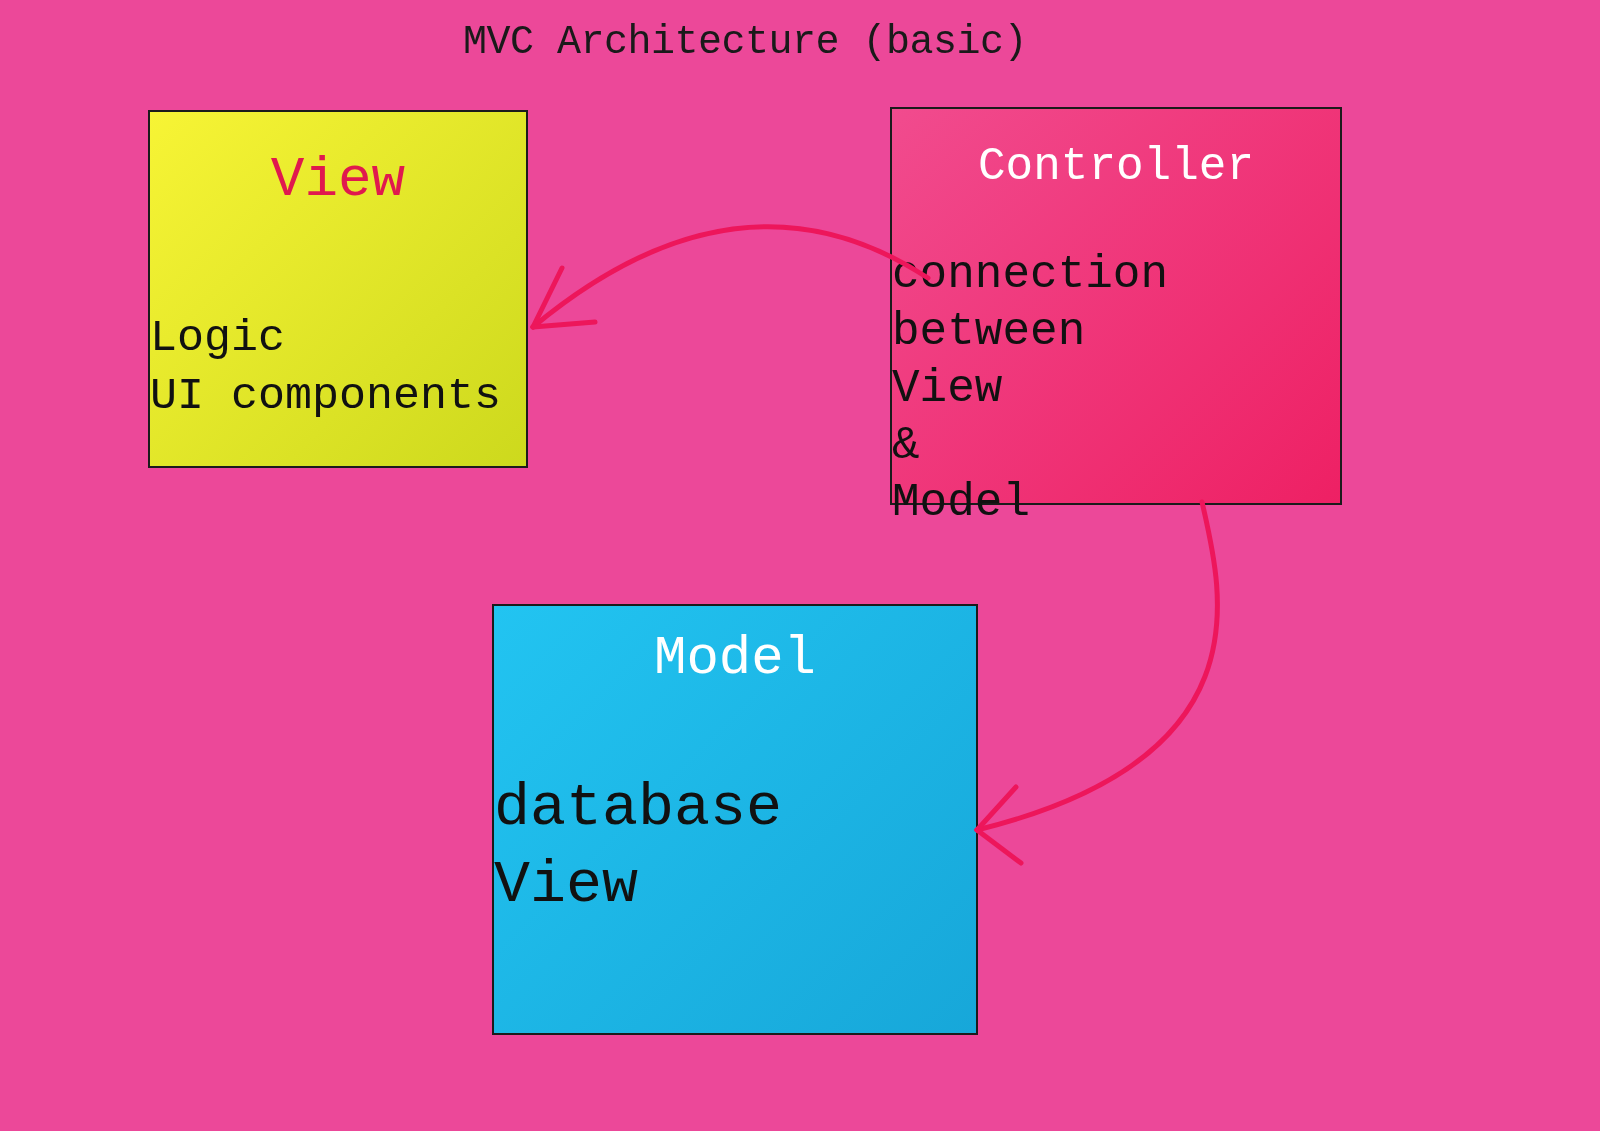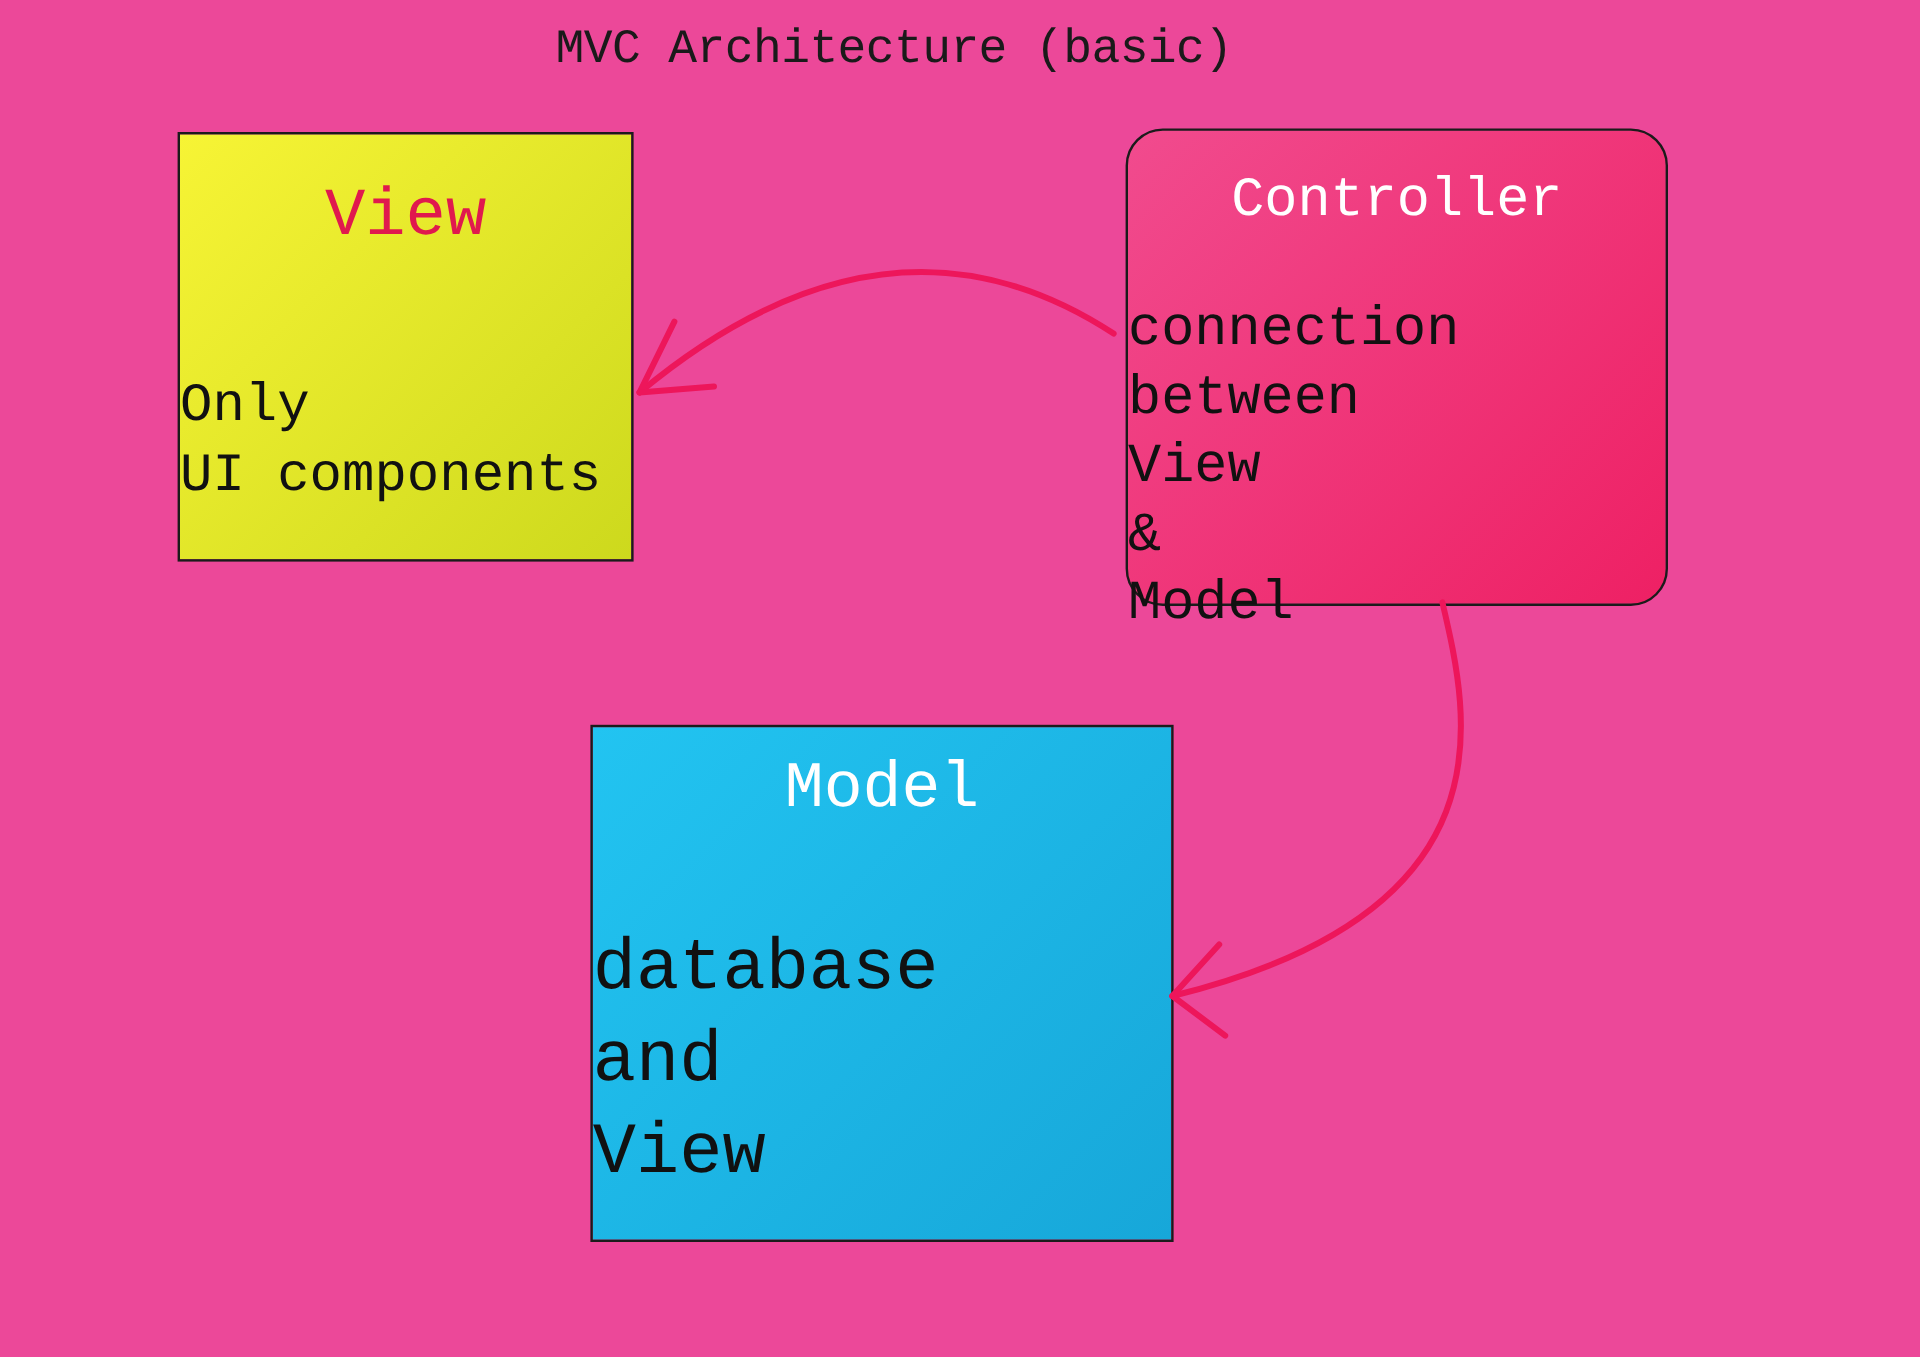--- a/index.html
+++ b/index.html
@@ -30,24 +30,23 @@
     position: absolute;
     border: 2px solid var(--box_border);
     box-sizing: border-box;
   }
   .view-box {
     left: 148px; top: 110px;
     width: 380px; height: 358px;
     background: linear-gradient(135deg, var(--view_bg1), var(--view_bg2));
   }
   .controller-box {
-    left: 938px; top: 107px;
+    left: 890px; top: 107px;
     width: 452px; height: 398px;
     background: linear-gradient(135deg, var(--controller_bg1), var(--controller_bg2));
-    border-radius: 31px;
   }
   .model-box {
     left: 492px; top: 604px;
     width: 486px; height: 431px;
     background: linear-gradient(135deg, var(--model_bg1), var(--model_bg2));
   }
   .box-title {
     position: absolute;
     left: 0;
     width: 100%;
@@ -107,40 +106,39 @@
 </head>
 <body>
 
 <div class="canvas">
 
   <div class="title">MVC Architecture (basic)</div>
 
   <div class="box view-box">
     <div class="box-title view-title">View</div>
     <div class="box-body view-body">
-      <div>Only</div>
+      <div>Logic</div>
       <div>UI components</div>
     </div>
   </div>
 
   <div class="box controller-box">
     <div class="box-title controller-title">Controller</div>
     <div class="box-body controller-body">
       <div>connection between</div>
       <div>View</div>
       <div>&amp;</div>
       <div>Model</div>
     </div>
   </div>
 
   <div class="box model-box">
     <div class="box-title model-title">Model</div>
     <div class="box-body model-body">
       <div>database</div>
-      <div>and</div>
       <div>View</div>
     </div>
   </div>
 
   <svg class="arrows" viewBox="0 0 1600 1131" xmlns="http://www.w3.org/2000/svg">
     <g>
       <path class="arrow-line" d="M 928 278 Q 740 155 533 327"></path>
       <path class="arrow-line" d="M 533 327 L 562 268"></path>
       <path class="arrow-line" d="M 533 327 L 595 322"></path>
     </g>

